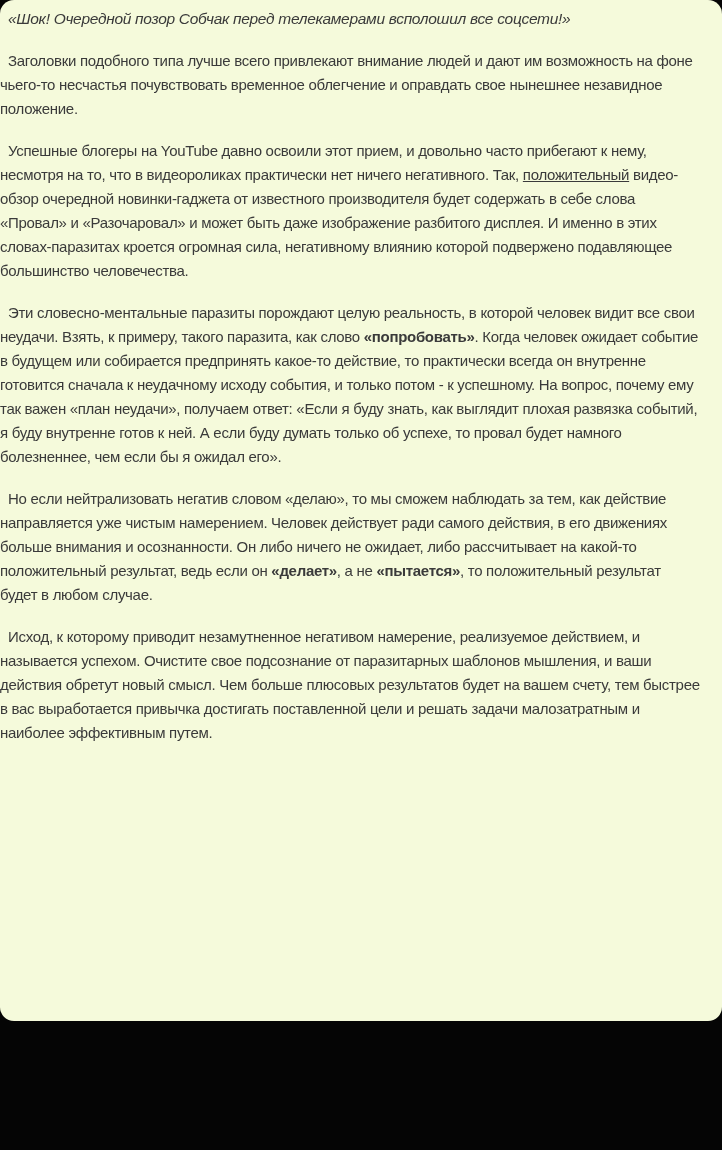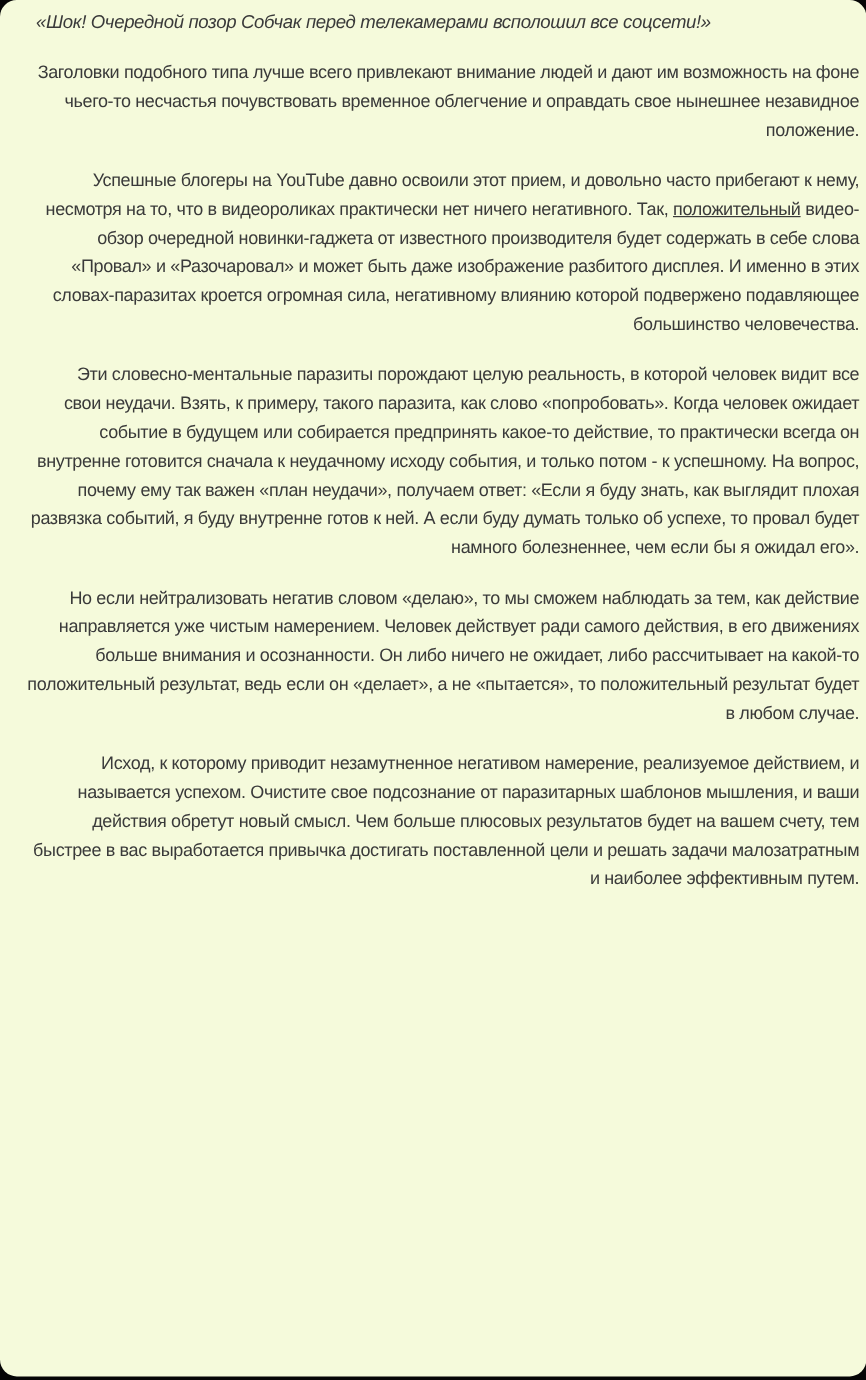--- a/index.html
+++ b/index.html
@@ -17,46 +17,45 @@
     background: var(--outside);
     position: relative;
     overflow: hidden;
     font-family: "Liberation Sans", "DejaVu Sans", sans-serif;
   }
   .page {
     position: absolute;
     left: 0;
     top: 0;
     width: 722px;
-    height: 1147px;
+    height: 1021px;
     box-sizing: border-box;
     background: var(--page-bg);
     border-radius: 14px;
-    padding: 7px 6px 10px 22px;
+    padding: 7px 6px 10px 0;
     color: var(--ink);
     font-size: 15px;
     line-height: 24px;
     letter-spacing: -0.3px;
     overflow: hidden;
   }
   .title {
     font-style: italic;
     font-weight: normal;
     font-size: 15.5px;
     line-height: 24px;
     margin: 0;
     text-indent: 8px;
   }
   .para {
-    margin: 18px 0 0 0;
+    margin: 18px 16px 0 0;
     text-indent: 8px;
-    text-align: right;
   }
   .para span.bold {
-    font-weight: 400;
+    font-weight: 700;
   }
   .para span.underline {
     text-decoration: underline;
   }
 </style>
 </head>
 <body>
 
 <div class="page">
   <p class="title">«Шок! Очередной позор Собчак перед телекамерами всполошил все соцсети!»</p>

